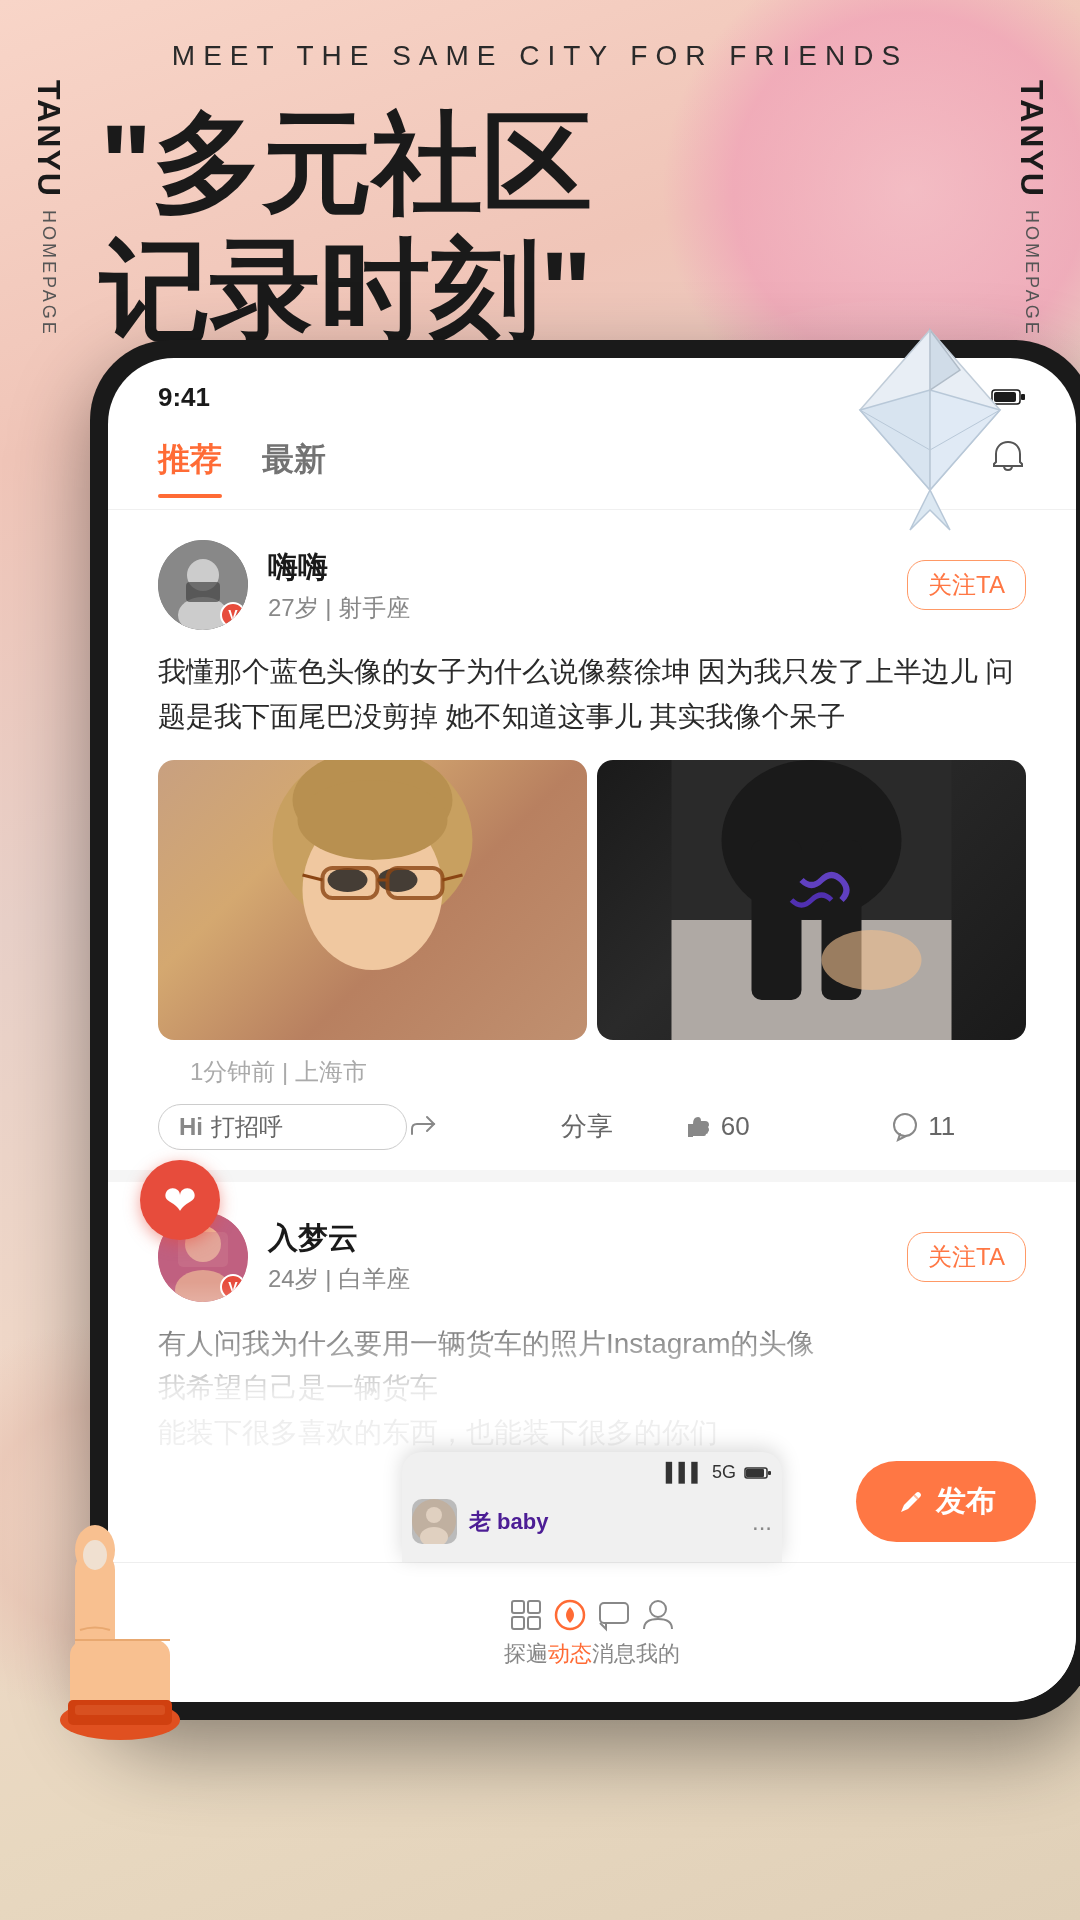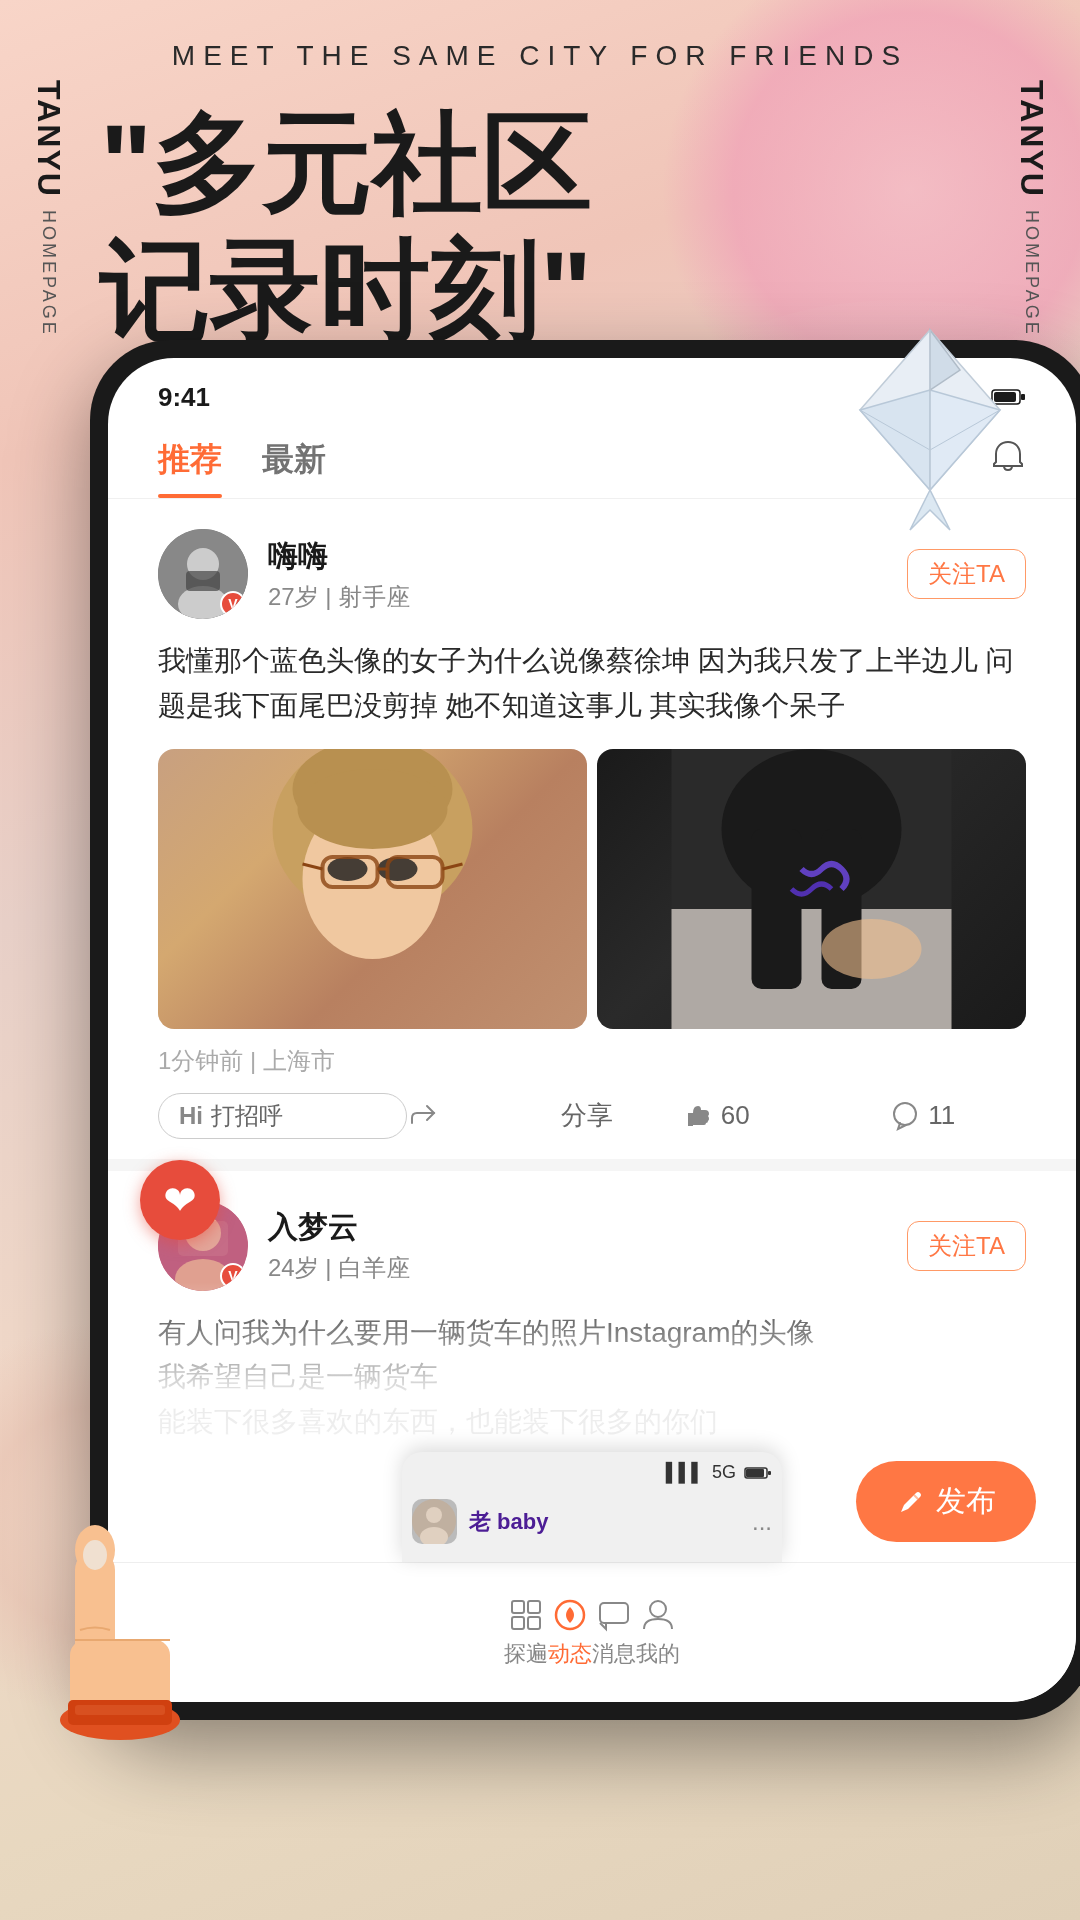--- a/index.html
+++ b/index.html
@@ -155,21 +155,21 @@
       align-items: center;
       gap: 10px;
       font-size: 22px;
       color: #1a1a1a;
     }
 
     
     .nav-tabs {
       display: flex;
       align-items: center;
-      padding: 20px 50px 0;
+      padding: 20px 50px 11px;
       border-bottom: 1px solid #f0f0f0;
       gap: 40px;
       position: relative;
     }
     .tab-item {
       font-size: 32px;
       color: #737373;
       padding-bottom: 16px;
       cursor: pointer;
       position: relative;
@@ -250,21 +250,21 @@
       color: #1a1a1a;
     }
     .user-meta {
       font-size: 24px;
       color: #888;
       margin-top: 4px;
     }
     .follow-btn {
       background: #fff;
       border: 1.5px solid #ff9966;
-      border-radius: 12px;
+      border-radius: 18px;
       padding: 8px 20px;
       font-size: 24px;
       color: #ff7744;
       cursor: pointer;
     }
 
     
     .post-text {
       font-size: 28px;
       line-height: 1.6;
@@ -292,20 +292,21 @@
       height: 280px;
       position: relative;
       overflow: hidden;
     }
 
     
     .post-location {
       font-size: 24px;
       color: #aaa;
       margin-bottom: 16px;
+      margin-left: 32px;
     }
 
     
     .post-actions {
       display: flex;
       align-items: center;
       gap: 0;
     }
     .action-btn {
       display: flex;
@@ -361,21 +362,21 @@
     
     .publish-btn {
       position: absolute;
       bottom: 160px;
       right: 60px;
       background: #ff7744;
       border-radius: 50px;
       padding: 20px 40px;
       color: white;
       font-size: 30px;
-      font-weight: 400;
+      font-weight: 700;
       display: flex;
       align-items: center;
       gap: 10px;
       cursor: pointer;
       z-index: 20;
     }
 
     
     .thumb-hand {
       position: absolute;

